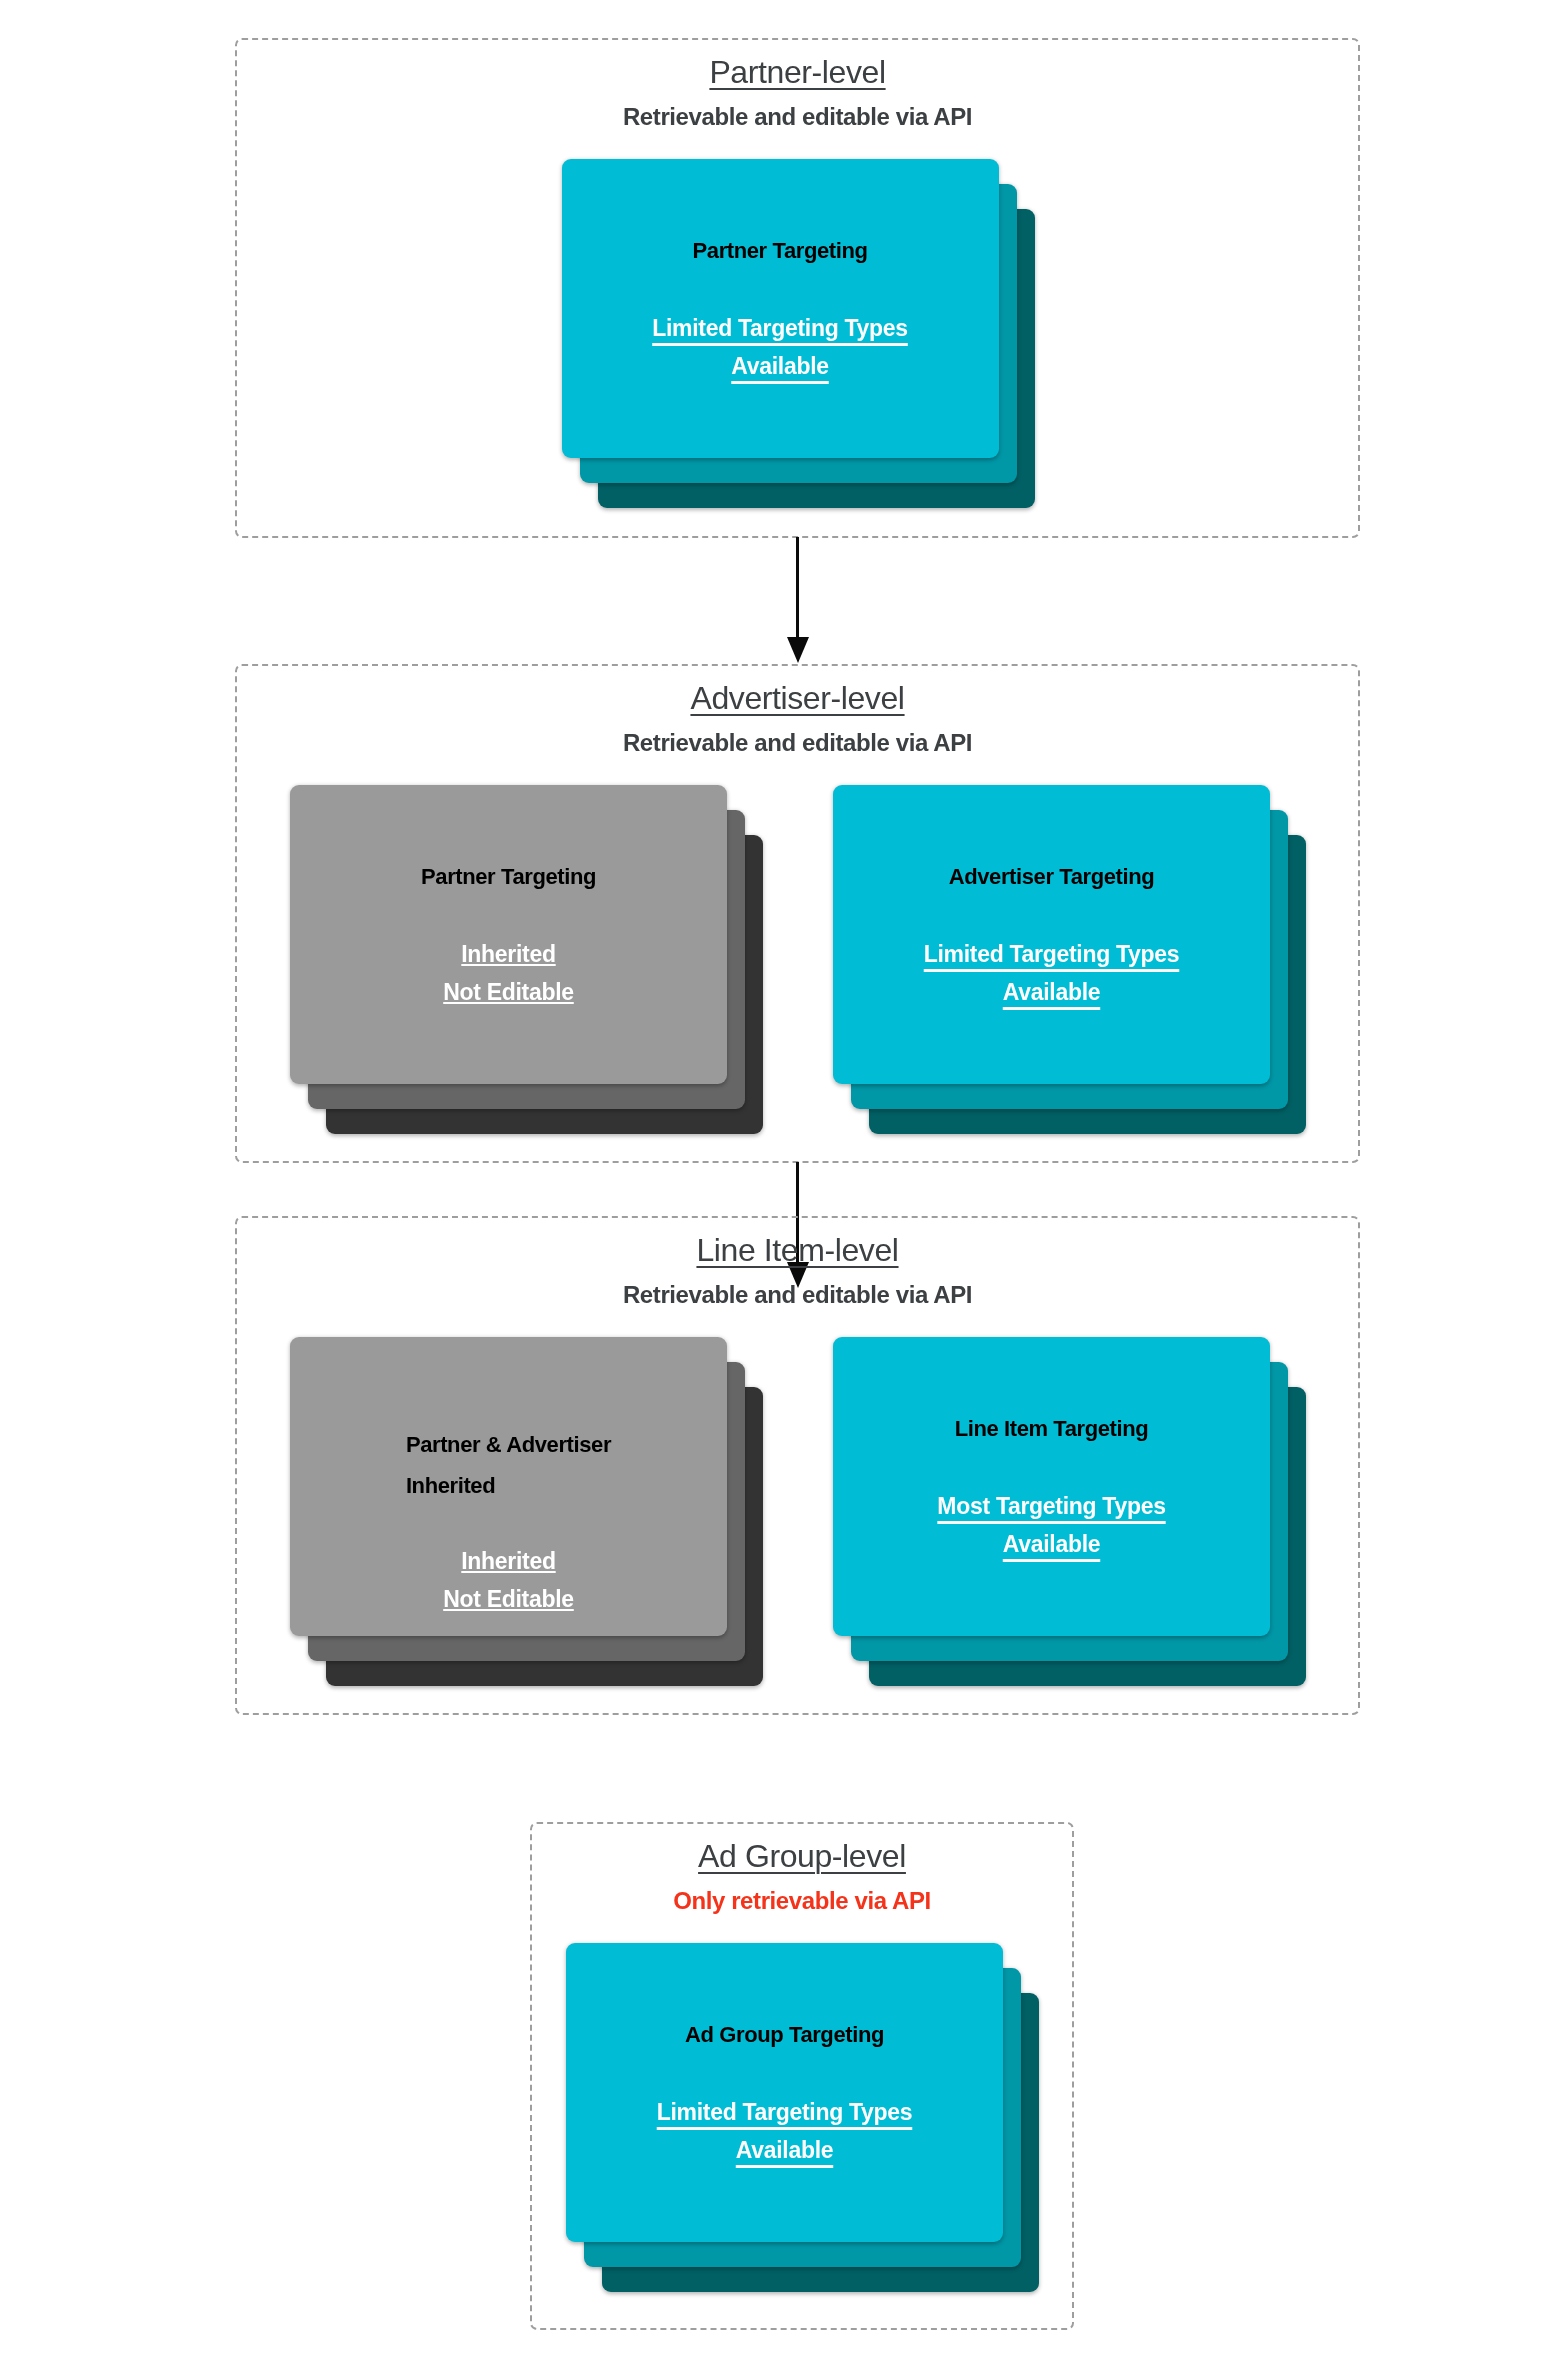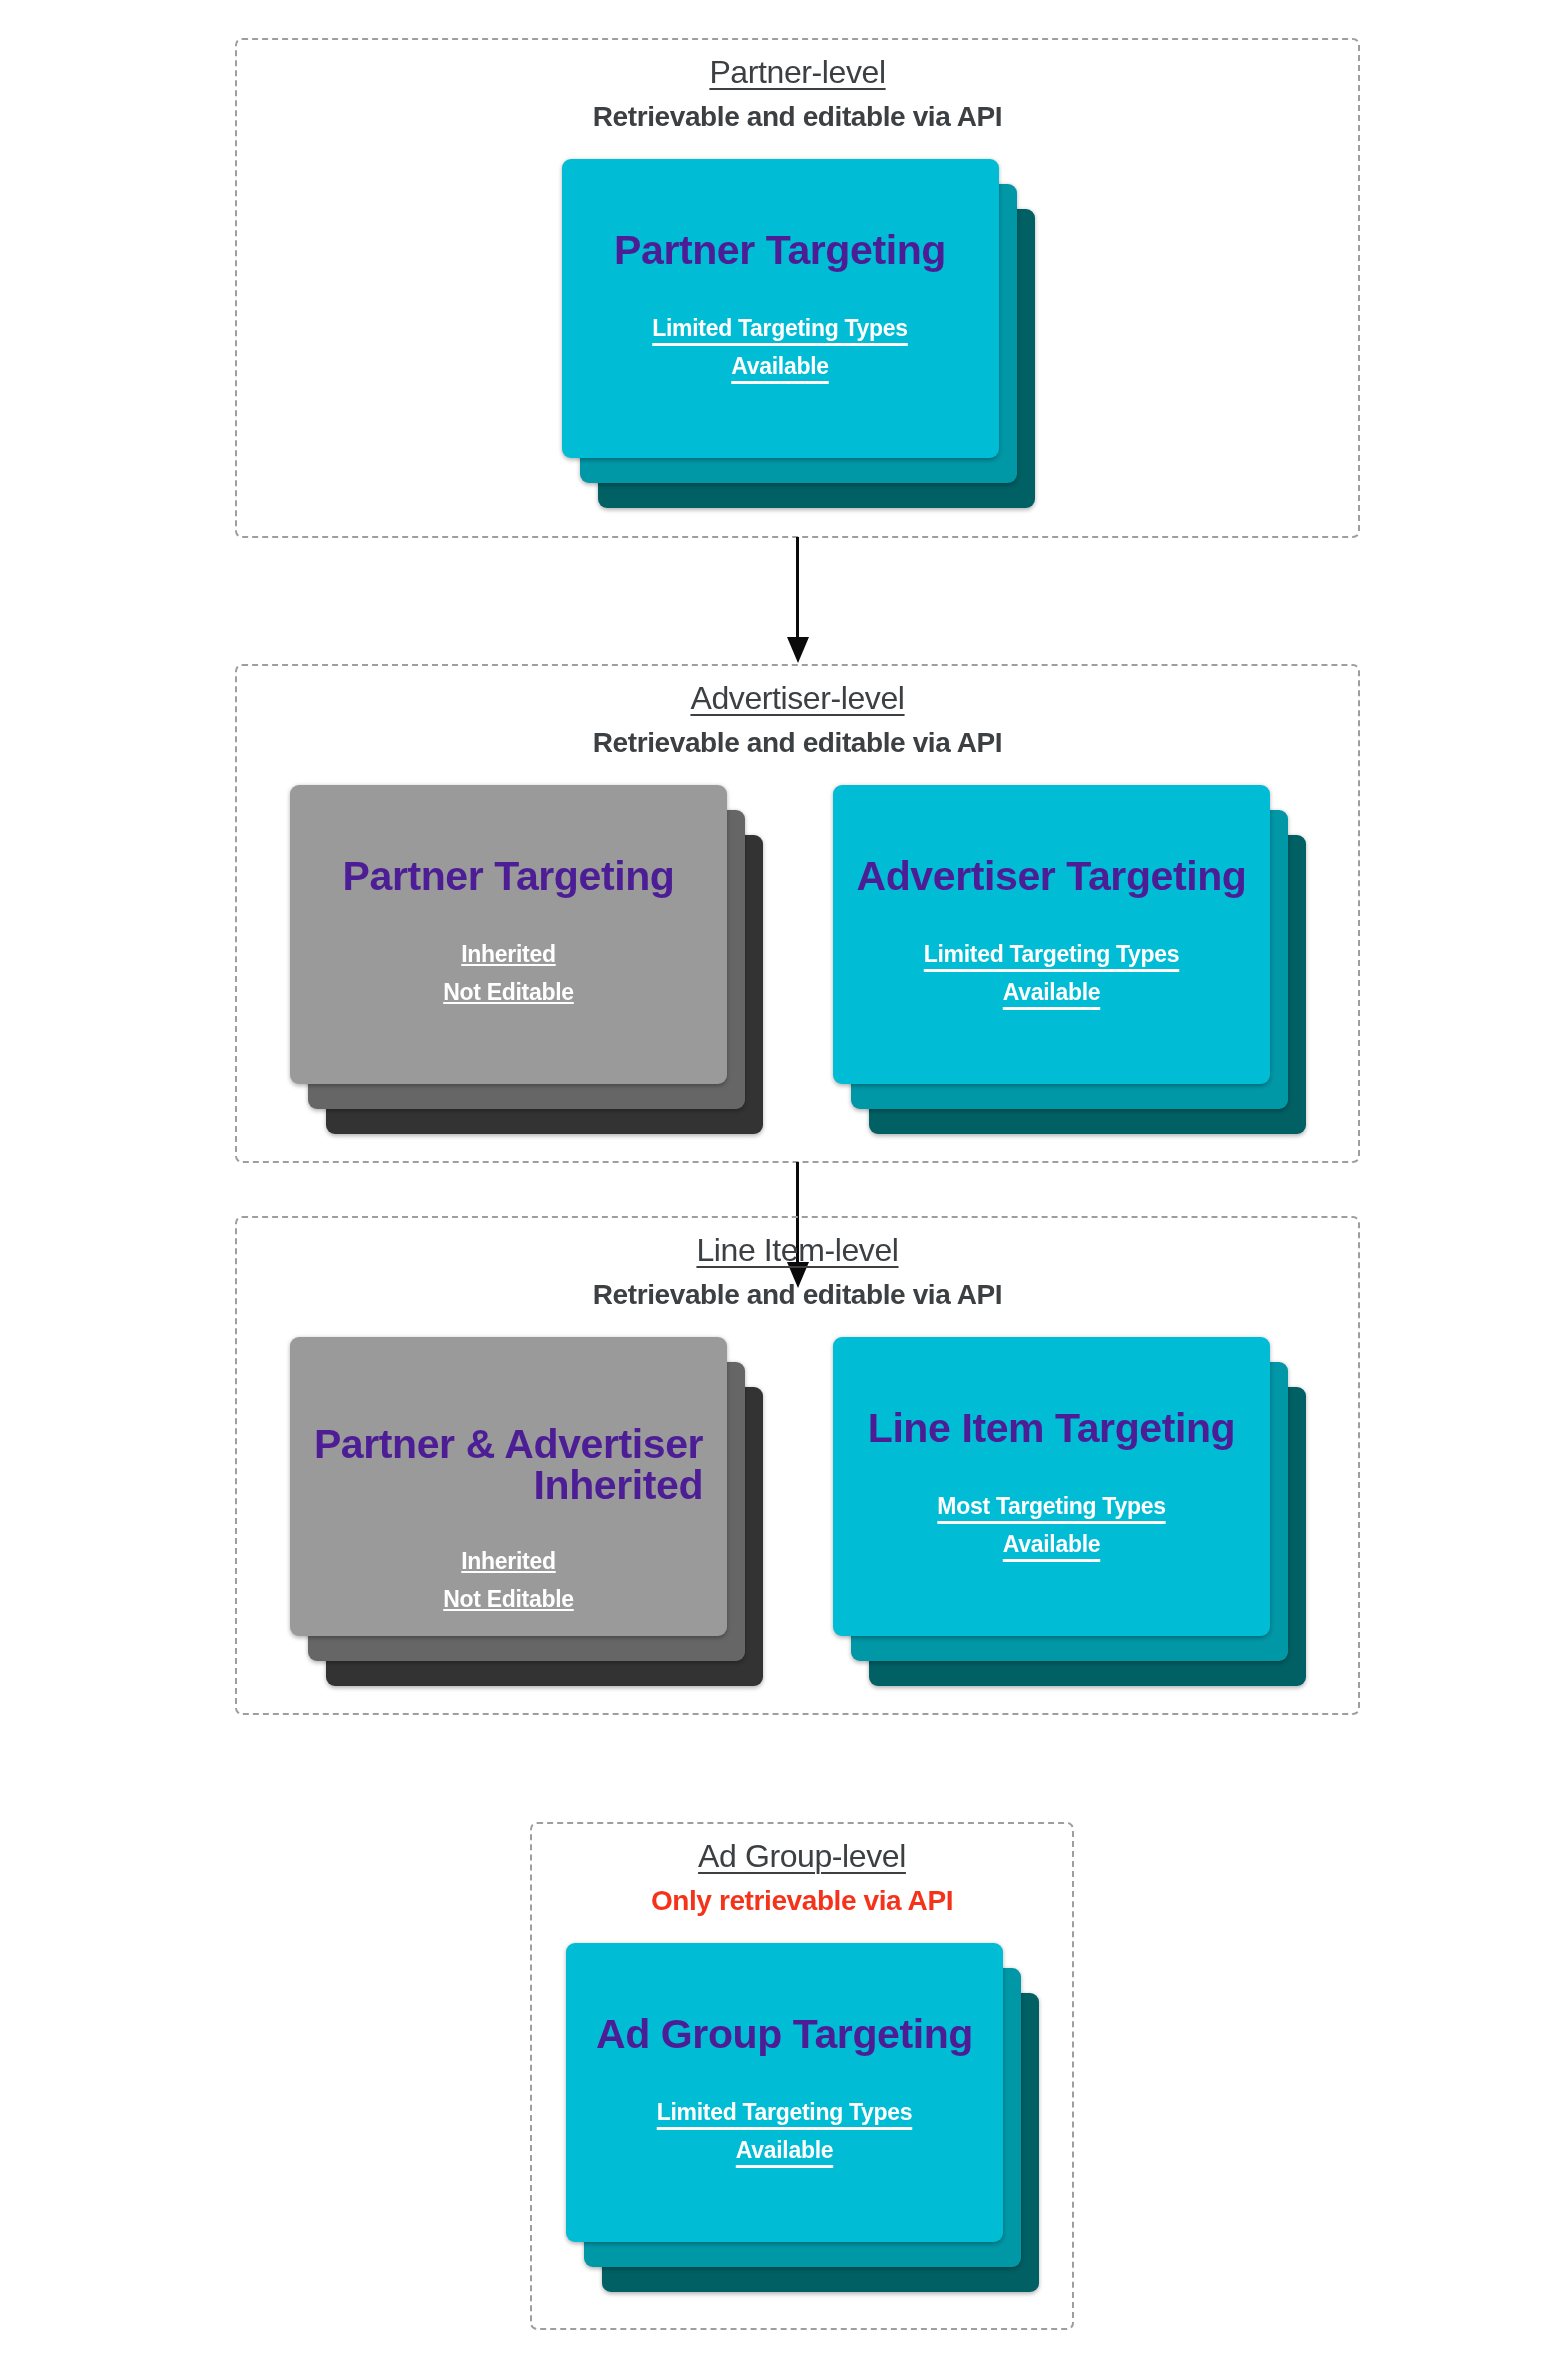--- a/index.html
+++ b/index.html
@@ -15,21 +15,21 @@
     position:absolute;box-sizing:border-box;
     border:2.7px dashed var(--border_dash);border-radius:7.1px;
     text-align:center;
   }
   .level-title{
     margin-top:11px;font-size:32px;line-height:43px;color:var(--heading);
     text-decoration:underline;text-underline-offset:5.4px;text-decoration-thickness:2.2px;
     letter-spacing:-0.4px;
   }
   .level-subtitle{
-    margin-top:3.6px;font-size:28px;line-height:38px;font-weight:bold;
+    margin-top:3.6px;font-size:24px;line-height:38px;font-weight:bold;
     color:var(--heading);letter-spacing:-0.4px;
   }
   .section--adgroup .level-subtitle{color:var(--alert_red);}
 
   
   .cards-row{display:flex;justify-content:center;gap:71px;margin-top:23px;}
   .stack{position:relative;width:472px;height:349px;}
   .layer{
     position:absolute;width:437px;height:299px;border-radius:9px;
     box-shadow:0 1.8px 4.5px rgba(0,0,0,0.30);
@@ -43,22 +43,22 @@
   .gray .l1{background:var(--gray_front);}
   .gray .l2{background:var(--gray_mid);}
   .gray .l3{background:var(--gray_back);}
 
   .card-front{
     display:flex;flex-direction:column;align-items:center;
     box-sizing:border-box;padding-top:71px;
   }
   .stack--two-line-title .card-front{padding-top:87px;}
   .card-title{
-    font-size:41px;line-height:41px;font-weight:bold;color:#4c1d95;
-    letter-spacing:-0.4px;text-align:right;
+    font-size:22px;line-height:41px;font-weight:bold;color:#000000;
+    letter-spacing:-0.4px;text-align:left;
   }
   .card-title .t-line{display:block;}
   .card-body{
     margin-top:38px;font-size:23px;line-height:38px;font-weight:bold;
     color:#ffffff;letter-spacing:-0.3px;text-align:center;
   }
   .stack--two-line-title .card-body{margin-top:36px;}
   .card-body .b-line{display:block;text-decoration:underline;}
   .card-body.underlined .b-line{
     text-decoration:underline;text-underline-offset:7.1px;text-decoration-thickness:2.7px;

